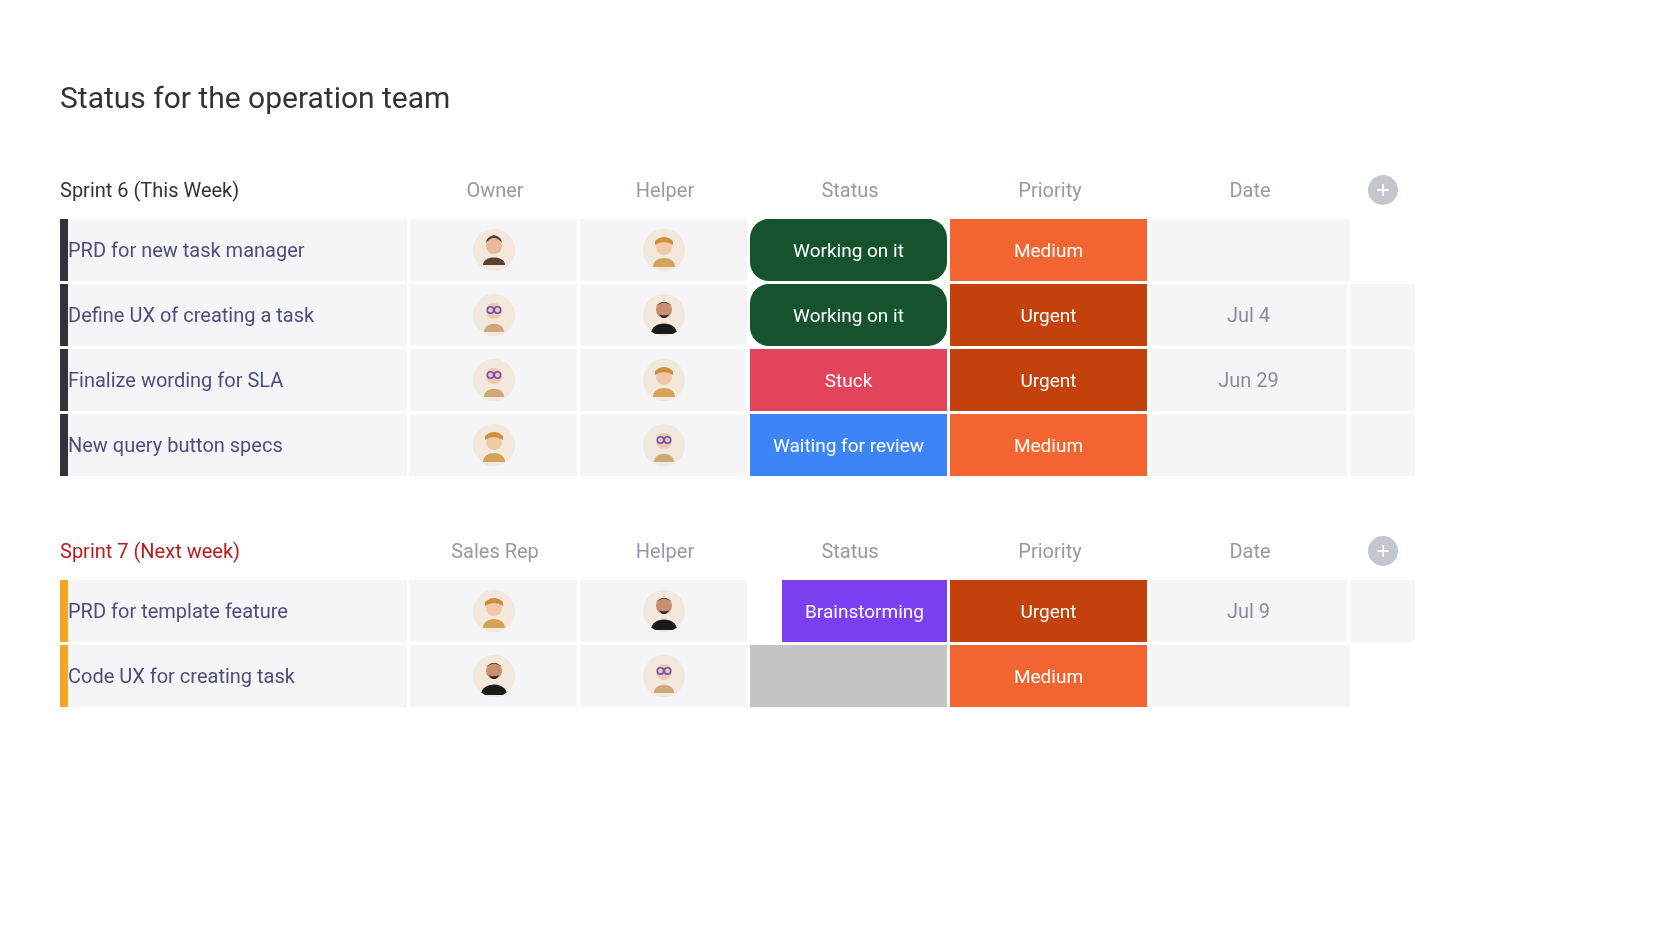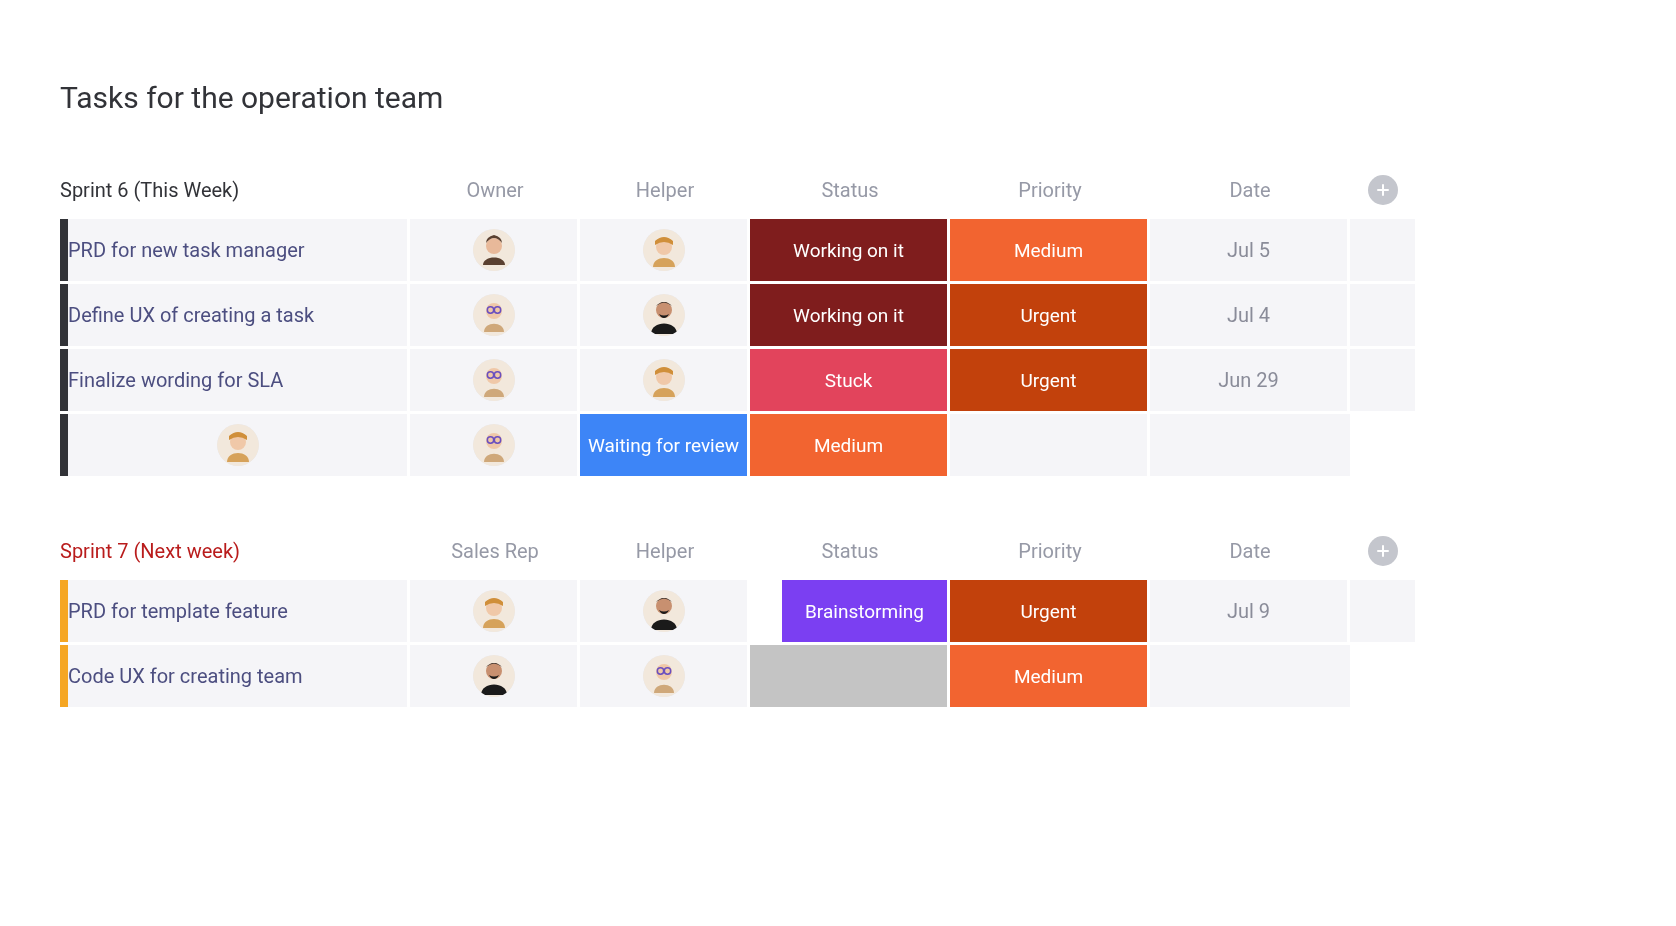--- a/index.html
+++ b/index.html
@@ -105,21 +105,21 @@
   .status-cell {
     color: #ffffff;
     font-size: 19px;
     font-weight: 400;
     cursor: pointer;
     margin-right: 3px;
     display: flex;
     align-items: center;
     justify-content: center;
   }
-  .status-working  { background: #7f1d1d; }
+  .status-working  { background: #14532d; border-radius: 19px; }
   .status-stuck    { background: #e2445c; }
   .status-waiting  { background: #3d85f7; }
   .status-brain    { background: #7b3ff2; margin-left: 32px; }
   .status-empty    { background: #c4c4c4; }
   .prio-medium { background: #f26430; }
   .prio-urgent { background: #c2410c; }
   .date-cell {
     background: #f5f5f8;
     color: #8a8c99;
     font-size: 20px;
@@ -165,21 +165,21 @@
       <path d="M13 12 Q21 5 29 12 Q25 8 21 8 Q17 8 13 12 Z" fill="#1a1a1a"></path>
       <path d="M16 20 Q21 23 26 20 Q24 24 21 24 Q18 24 16 20 Z" fill="#1a1a1a"></path>
     </g>
     <g id="plus-icon">
       <path d="M8 3 L8 13 M3 8 L13 8" stroke="#ffffff" stroke-width="2" stroke-linecap="round"></path>
     </g>
   </defs>
 </svg>
 
 <div class="page">
-  <h1 class="board-title">Tasks for the operation team</h1>
+  <h1 class="board-title">Status for the operation team</h1>
 
   <div class="group">
     <div class="group-header">
       <div class="group-title black">Sprint 6 (This Week)</div>
       <div class="col-header">Owner</div>
       <div class="col-header">Helper</div>
       <div class="col-header">Status</div>
       <div class="col-header">Priority</div>
       <div class="col-header">Date</div>
       <div class="add-col">
@@ -203,21 +203,20 @@
         </div>
       <div class="cell">
           <div class="avatar">
             <svg viewBox="0 0 42 42">
               <use href="#person-b"></use>
             </svg>
           </div>
         </div>
       <div class="status-cell status-working">Working on it</div>
       <div class="status-cell prio-medium">Medium</div>
-      <div class="date-cell">Jul 5</div>
       <div class="end-cell"></div>
     </div>
 
     <div class="row">
       <div class="row-stripe stripe-black"></div>
       <div class="task-name">Define UX of creating a task</div>
       <div class="cell">
           <div class="avatar">
             <svg viewBox="0 0 42 42">
               <use href="#person-c"></use>
@@ -255,20 +254,21 @@
           </div>
         </div>
       <div class="status-cell status-stuck">Stuck</div>
       <div class="status-cell prio-urgent">Urgent</div>
       <div class="date-cell">Jun 29</div>
       <div class="end-cell"></div>
     </div>
 
     <div class="row">
       <div class="row-stripe stripe-black"></div>
+      <div class="task-name">New query button specs</div>
       <div class="cell">
           <div class="avatar">
             <svg viewBox="0 0 42 42">
               <use href="#person-b"></use>
             </svg>
           </div>
         </div>
       <div class="cell">
           <div class="avatar">
             <svg viewBox="0 0 42 42">
@@ -318,21 +318,21 @@
           </div>
         </div>
       <div class="status-cell status-brain">Brainstorming</div>
       <div class="status-cell prio-urgent">Urgent</div>
       <div class="date-cell">Jul 9</div>
       <div class="end-cell"></div>
     </div>
 
     <div class="row">
       <div class="row-stripe stripe-orange"></div>
-      <div class="task-name">Code UX for creating team</div>
+      <div class="task-name">Code UX for creating task</div>
       <div class="cell">
           <div class="avatar">
             <svg viewBox="0 0 42 42">
               <use href="#person-d"></use>
             </svg>
           </div>
         </div>
       <div class="cell">
           <div class="avatar">
             <svg viewBox="0 0 42 42">

